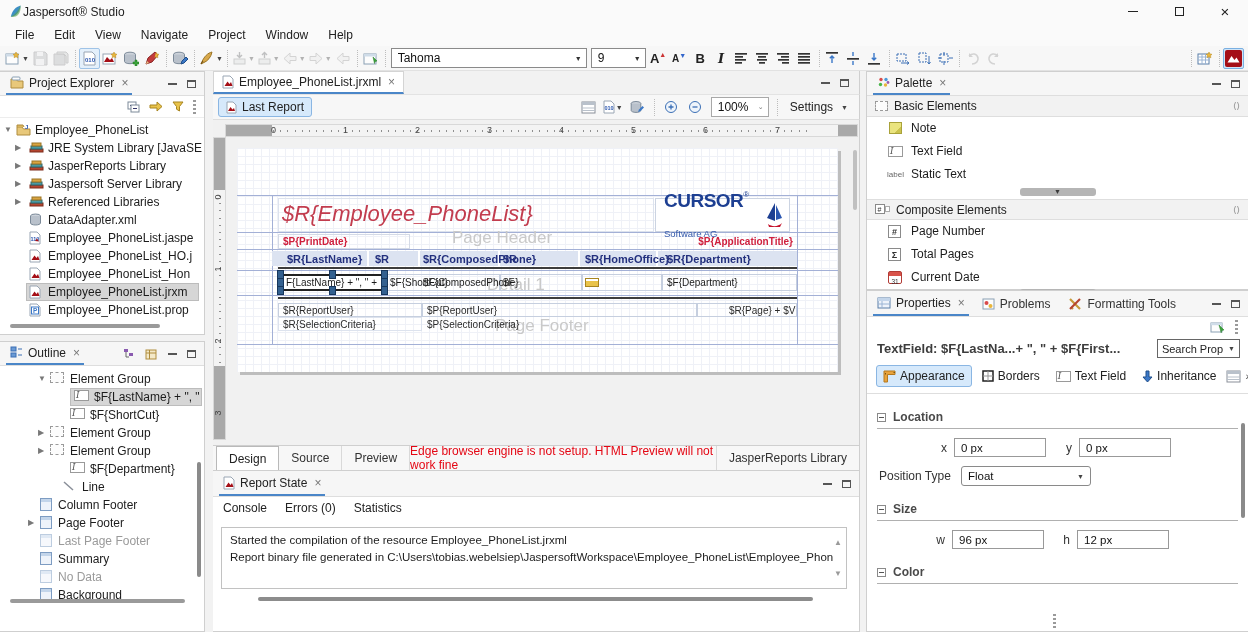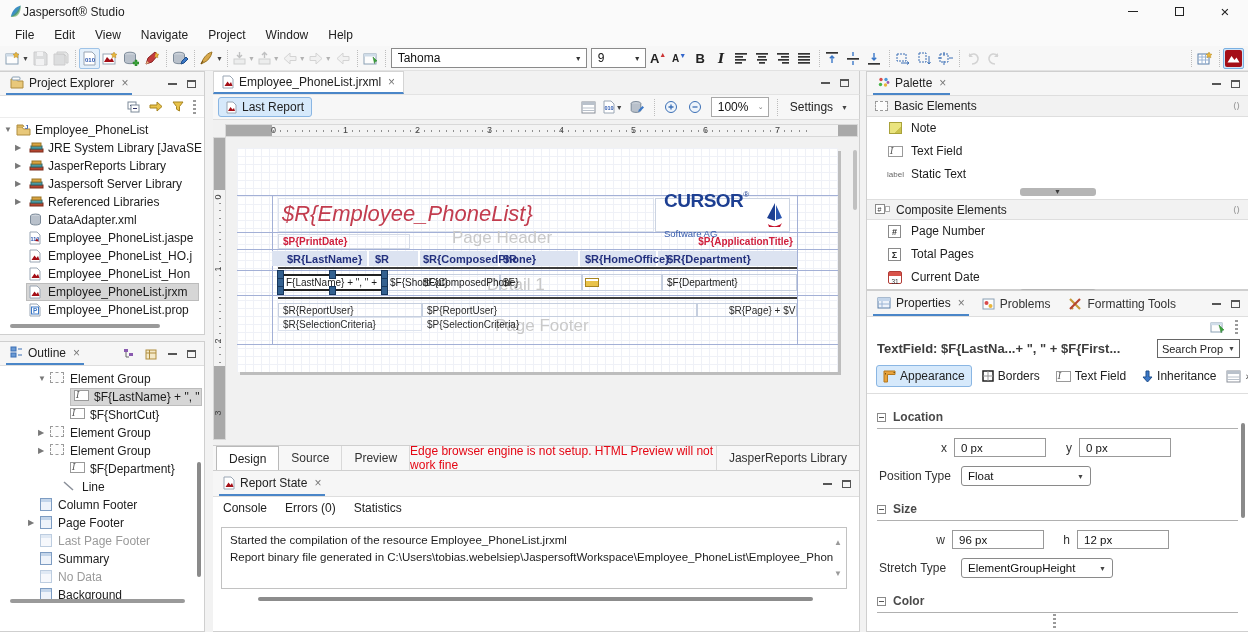--- a/index.html
+++ b/index.html
@@ -1047,27 +1047,20 @@
     <div class="prow" style="margin-left:64px">
       <span class="plabel" style="width:14px;text-align:right;margin-right:7px">w</span>
       <div class="pinput" style="width:92px">
           <span>96 px</span>
         </div>
       <span class="plabel" style="width:12px;text-align:right;margin:0 7px 0 14px">h</span>
       <div class="pinput" style="width:92px">
           <span>12 px</span>
         </div>
     </div>
-    <div class="prow" style="margin-left:12px">
-      <span class="plabel" style="width:82px">Stretch Type</span>
-      <div class="pselect" style="width:152px">
-          <span>ElementGroupHeight</span>
-          <span class="dd">▼</span>
-        </div>
-    </div>
     <div class="sec-h">
       <span class="minus-box"></span>
       <span>Color</span>
     </div>
   </div>
   <div class="vscroll" style="right:3px;top:132px;height:95px;background:#8a8a8a"></div>
   <div style="position:absolute;bottom:3px;left:186px;width:3px;height:14px;background:repeating-linear-gradient(#9a9a9a 0 2px,transparent 2px 4px)"></div>
 </div>
 
 </body></html>

